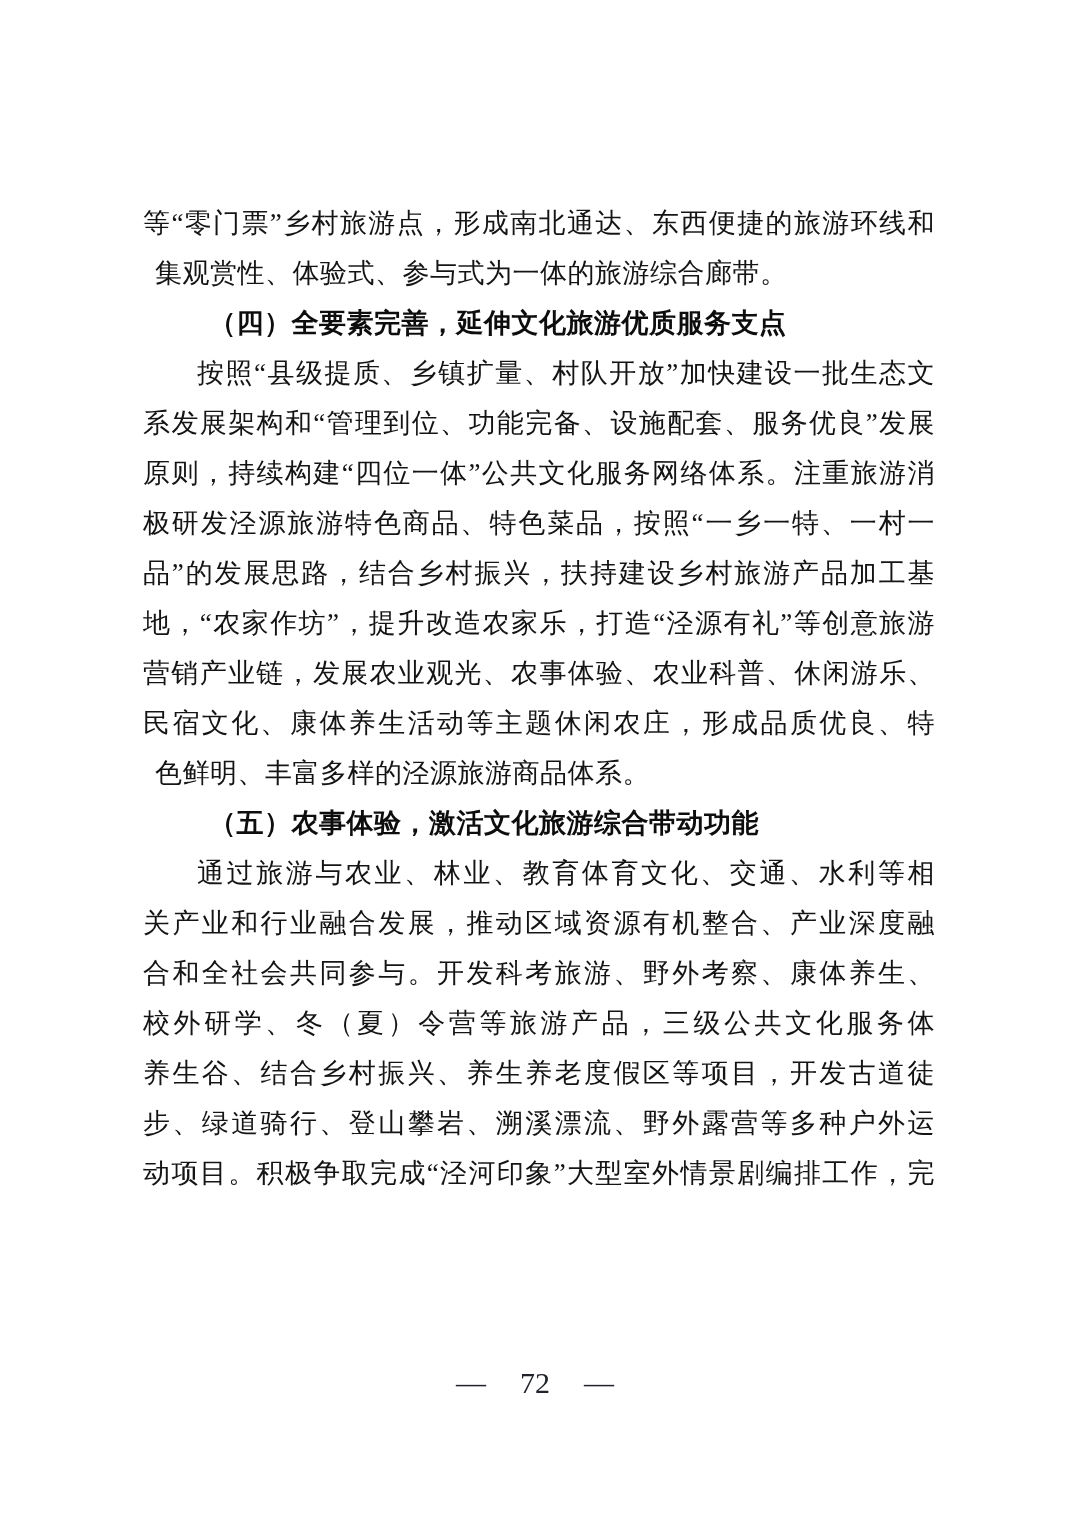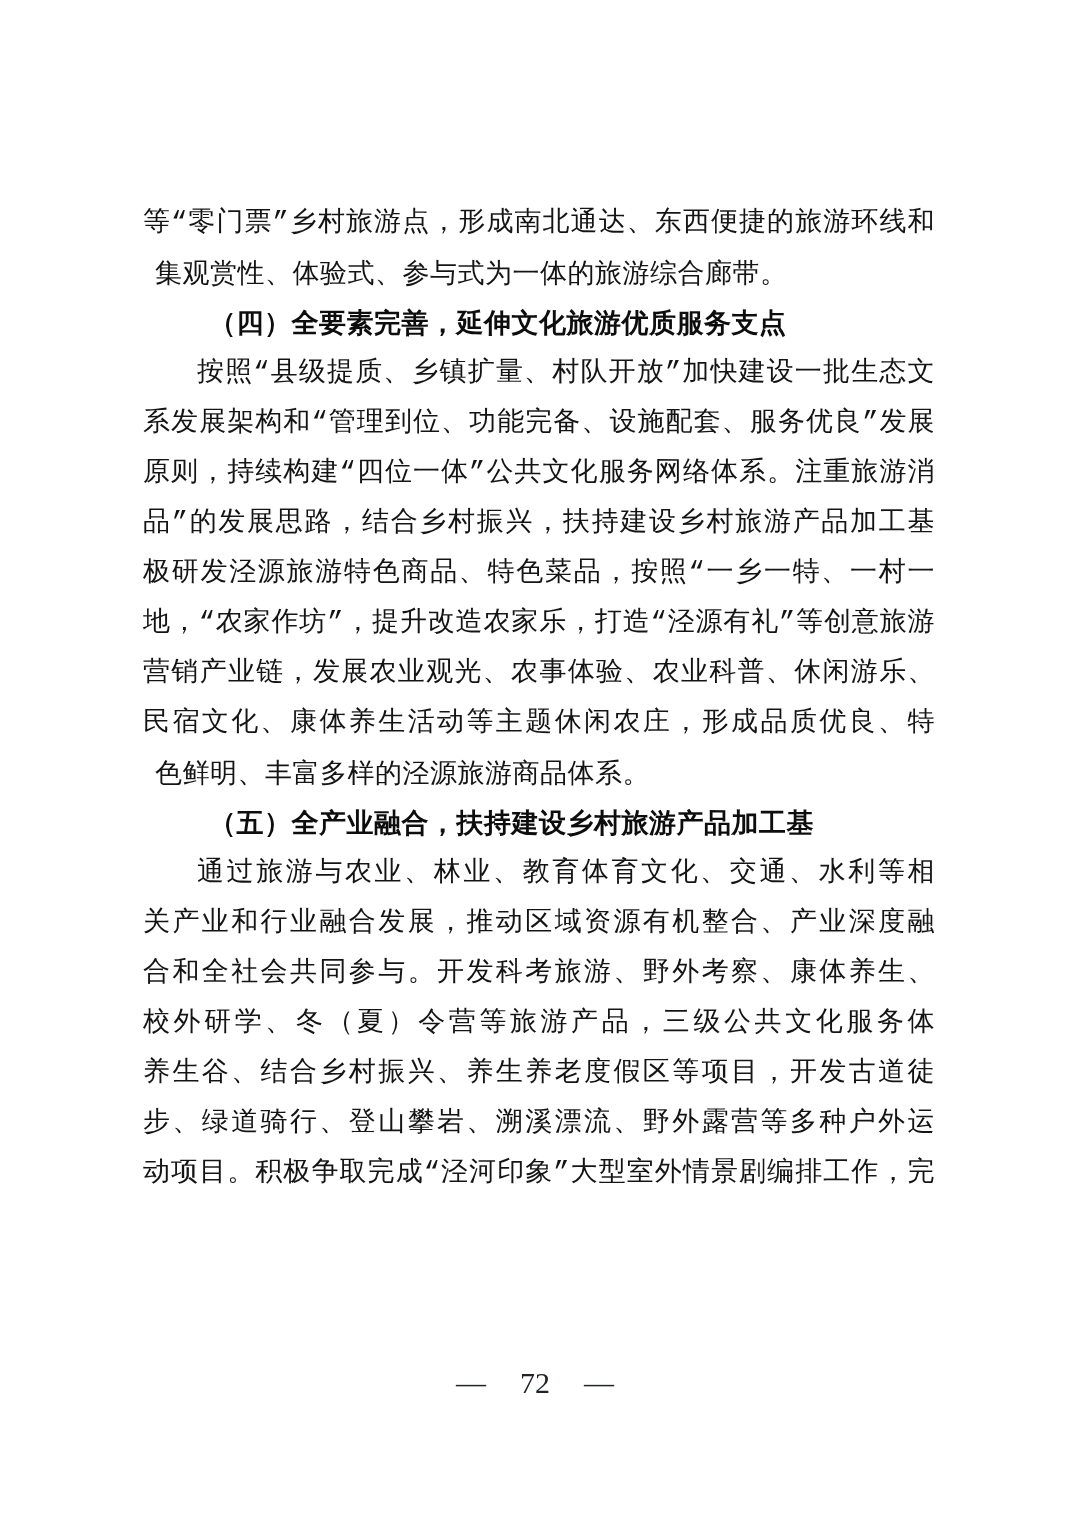--- a/index.html
+++ b/index.html
@@ -23,21 +23,21 @@
     width: 792px;
   }
   .line {
     font-size: 27px;
     line-height: 50px;
     height: 50px;
     overflow: hidden;
     text-align: justify;
     letter-spacing: 0.5px;
   }
-  .just { text-align-last: justify; font-family: Liberation Mono, monospace; }
+  .just { text-align-last: justify; }
   .end  { text-align-last: left; margin-left: 12px; }
   .indent { text-indent: 2em; }
   .heading {
     font-weight: bold;
     color: #0d0d0d;
   }
   .page-footer {
     position: absolute;
     left: 0;
     top: 1366px;
@@ -55,27 +55,27 @@
 <body>
 
 <div class="page">
   <main class="text-column">
     <div class="line just">等“零门票”乡村旅游点，形成南北通达、东西便捷的旅游环线和</div>
     <div class="line end">集观赏性、体验式、参与式为一体的旅游综合廊带。</div>
     <div class="line heading indent end">（四）全要素完善，延伸文化旅游优质服务支点</div>
     <div class="line just indent">按照“县级提质、乡镇扩量、村队开放”加快建设一批生态文化</div>
     <div class="line just">系发展架构和“管理到位、功能完备、设施配套、服务优良”发展</div>
     <div class="line just">原则，持续构建“四位一体”公共文化服务网络体系。注重旅游消</div>
+    <div class="line just">极研发泾源旅游特色商品、特色菜品，按照“一乡一特、一村一</div>
     <div class="line just">品”的发展思路，结合乡村振兴，扶持建设乡村旅游产品加工基</div>
-    <div class="line just">极研发泾源旅游特色商品、特色菜品，按照“一乡一特、一村一</div>
     <div class="line just">地，“农家作坊”，提升改造农家乐，打造“泾源有礼”等创意旅游</div>
     <div class="line just">营销产业链，发展农业观光、农事体验、农业科普、休闲游乐、</div>
     <div class="line just">民宿文化、康体养生活动等主题休闲农庄，形成品质优良、特</div>
     <div class="line end">色鲜明、丰富多样的泾源旅游商品体系。</div>
-    <div class="line heading indent end">（五）全产业融合，扶持建设乡村旅游产品加工基</div>
+    <div class="line heading indent end">（五）农事体验，激活文化旅游综合带动功能</div>
     <div class="line just indent">通过旅游与农业、林业、教育体育文化、交通、水利等相</div>
     <div class="line just">关产业和行业融合发展，推动区域资源有机整合、产业深度融</div>
     <div class="line just">合和全社会共同参与。开发科考旅游、野外考察、康体养生、</div>
     <div class="line just">校外研学、冬（夏）令营等旅游产品，三级公共文化服务体</div>
     <div class="line just">养生谷、结合乡村振兴、养生养老度假区等项目，开发古道徒</div>
     <div class="line just">步、绿道骑行、登山攀岩、溯溪漂流、野外露营等多种户外运</div>
     <div class="line just">动项目。积极争取完成“泾河印象”大型室外情景剧编排工作，完</div>
   </main>
 
   <footer class="page-footer">

